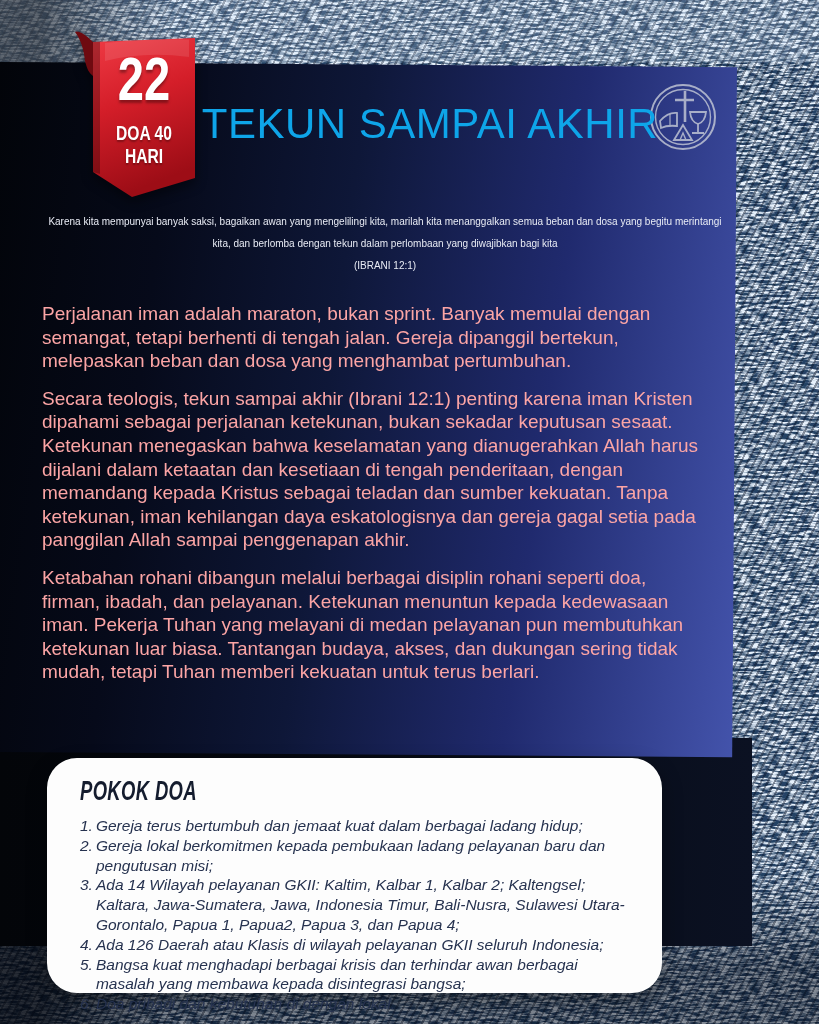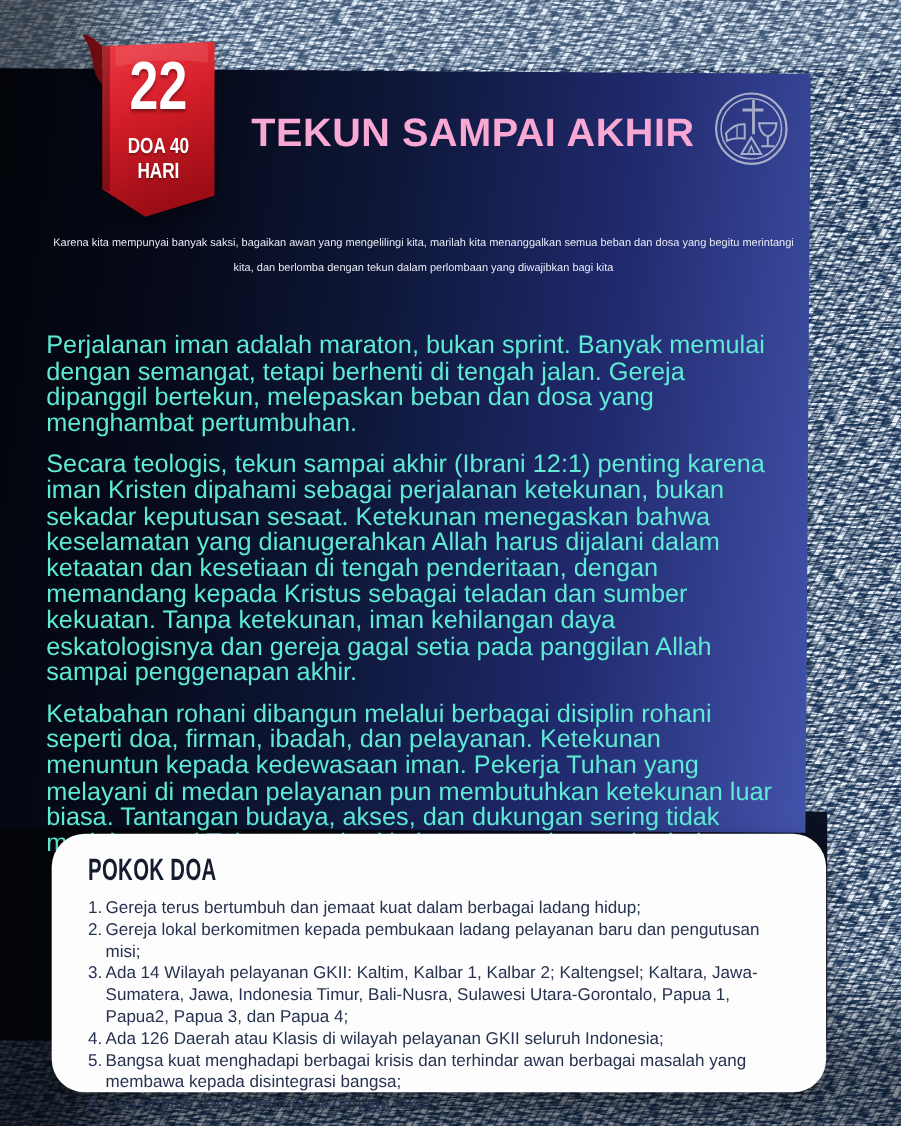--- a/index.html
+++ b/index.html
@@ -38,44 +38,45 @@
   
   .ribbon{left:75px;top:28px;width:124px;height:180px;z-index:8;filter:drop-shadow(0 5px 6px rgba(0,0,0,0.45));}
   .ribbon svg{position:absolute;left:0;top:0;}
   .ribbon-text{position:absolute;left:18px;width:102px;text-align:center;color:#ffffff;}
   .ribbon-number{top:20px;font-size:62px;line-height:1;font-weight:800;transform:scaleX(0.76);text-shadow:0 3px 3px rgba(0,0,0,0.35);}
   .ribbon-label{top:94px;font-size:20px;font-weight:800;transform:scaleX(0.78);letter-spacing:0px;text-shadow:0 2px 2px rgba(0,0,0,0.3);}
 
   
   .page-title{
     left:150px;top:100px;width:560px;z-index:6;
-    text-align:center;color:#f9a8d4;font-size:36px;font-weight:700;letter-spacing:0.5px;
+    text-align:center;color:#0ea5e9;font-size:42px;font-weight:400;letter-spacing:0.5px;
   }
   .logo{left:648px;top:82px;width:70px;height:70px;z-index:6;opacity:0.82;}
 
   
   .scripture{
     left:45px;top:211px;width:680px;z-index:6;
     text-align:center;color:#e8ebf4;font-size:10px;line-height:21.8px;
   }
   .scripture .ref{margin-top:0px;}
 
   
   .body-text{
     left:42px;top:302px;width:660px;z-index:6;
-    color:#5eead4;font-size:23px;line-height:23.6px;
+    color:#fca5a5;font-size:19px;line-height:23.6px;
   }
   .body-text p{margin:0 0 14px 0;}
 
   
   .prayer-box{
-    left:47px;top:758px;width:704px;height:235px;z-index:7;
+    left:47px;top:758px;width:615px;height:235px;z-index:7;
     background:#fdfdfd;border-radius:30px;box-sizing:border-box;
     padding:17px 34px 0 33px;
     box-shadow:0 8px 20px rgba(0,0,0,0.35);
+    font-style:italic;
   }
   .prayer-heading{
     margin:0 0 9px 0;color:#141c2e;font-size:28px;font-weight:800;letter-spacing:0.5px;
     transform:scaleX(0.66);transform-origin:left center;white-space:nowrap;
   }
   .prayer-list{margin:0;padding:0;list-style:none;color:#26324f;font-size:15.5px;line-height:19.8px;}
   .prayer-list li{display:flex;}
   .prayer-list .num{flex:0 0 auto;margin-right:3px;}
   .prayer-list .txt{flex:1 1 auto;}
 </style>
@@ -136,20 +137,21 @@
 
     <path d="M26,58 L35,43 L44,58 Z" stroke-width="1.8"></path>
     <path d="M32,58 L35,51 L38,58" stroke-width="1.4"></path>
   </g>
 </svg>
 
 <div class="abs page-title">TEKUN SAMPAI AKHIR</div>
 
 <div class="abs scripture">
   <div>Karena kita mempunyai banyak saksi, bagaikan awan yang mengelilingi kita, marilah kita menanggalkan semua beban dan dosa yang begitu merintangi kita, dan berlomba dengan tekun dalam perlombaan yang diwajibkan bagi kita</div>
+  <div class="ref">(IBRANI 12:1)</div>
 </div>
 
 <div class="abs body-text">
   <p>Perjalanan iman adalah maraton, bukan sprint. Banyak memulai dengan semangat, tetapi berhenti di tengah jalan. Gereja dipanggil bertekun, melepaskan beban dan dosa yang menghambat pertumbuhan.</p>
   <p>Secara teologis, tekun sampai akhir (Ibrani 12:1) penting karena iman Kristen dipahami sebagai perjalanan ketekunan, bukan sekadar keputusan sesaat. Ketekunan menegaskan bahwa keselamatan yang dianugerahkan Allah harus dijalani dalam ketaatan dan kesetiaan di tengah penderitaan, dengan memandang kepada Kristus sebagai teladan dan sumber kekuatan. Tanpa ketekunan, iman kehilangan daya eskatologisnya dan gereja gagal setia pada panggilan Allah sampai penggenapan akhir.</p>
   <p>Ketabahan rohani dibangun melalui berbagai disiplin rohani seperti doa, firman, ibadah, dan pelayanan. Ketekunan menuntun kepada kedewasaan iman. Pekerja Tuhan yang melayani di medan pelayanan pun membutuhkan ketekunan luar biasa. Tantangan budaya, akses, dan dukungan sering tidak mudah, tetapi Tuhan memberi kekuatan untuk terus berlari.</p>
 </div>
 
 <div class="abs prayer-box">
   <h2 class="prayer-heading">POKOK DOA</h2>

